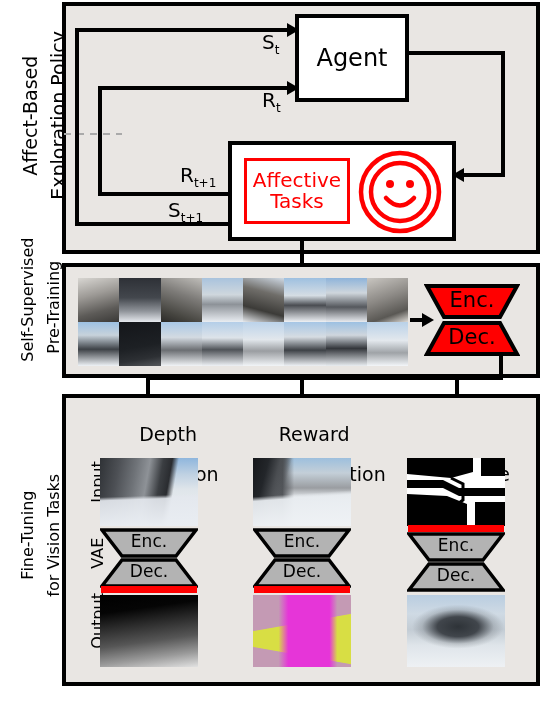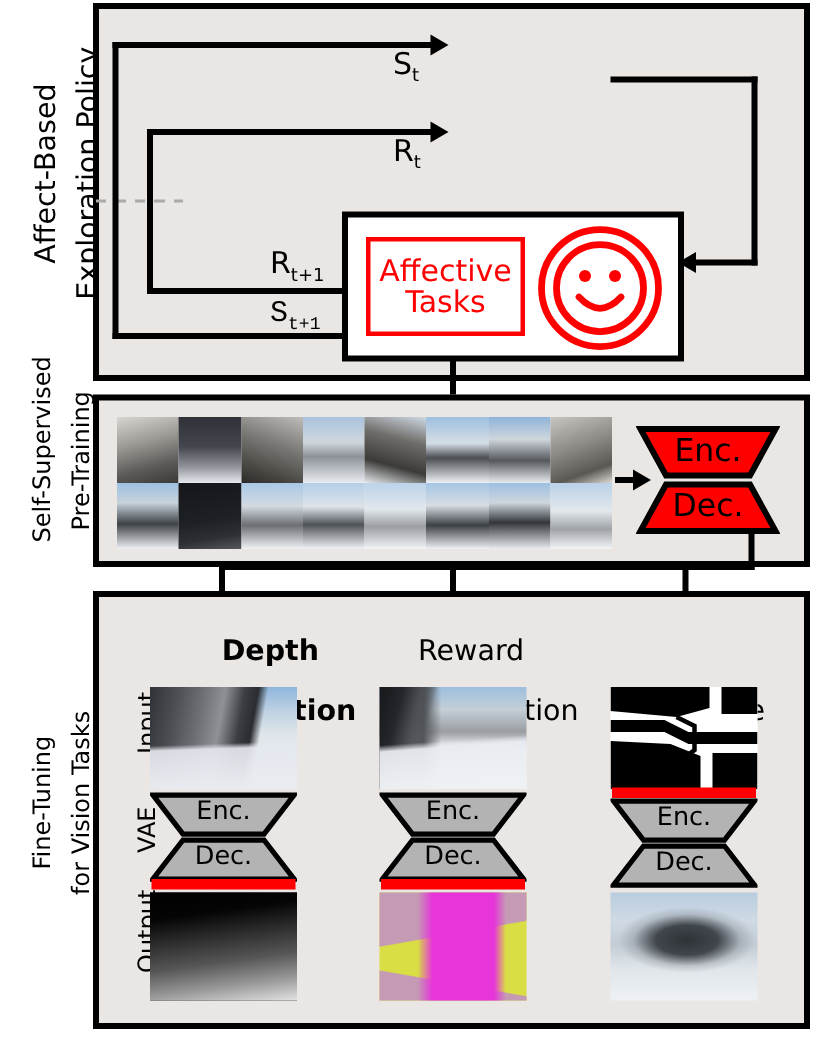--- a/index.html
+++ b/index.html
@@ -93,36 +93,39 @@
   <div class="vline" style="left:75px;top:28px;height:198px;"></div>
   <div class="hline" style="left:75px;top:222px;width:160px;"></div>
   <div class="hline" style="left:75px;top:28px;width:214px;"></div>
   <div class="ar ar-r" style="left:287px;top:23px;"></div>
 
   <div class="vline" style="left:98px;top:86px;height:110px;"></div>
   <div class="hline" style="left:98px;top:192px;width:137px;"></div>
   <div class="hline" style="left:98px;top:86px;width:191px;"></div>
   <div class="ar ar-r" style="left:287px;top:81px;"></div>
 
+  <div class="wbox" style="left:295px;top:14px;width:114px;height:88px;">
+    <span class="agent-label">Agent</span>
+  </div>
 
   <div class="hline" style="left:407px;top:51px;width:98px;"></div>
   <div class="vline" style="left:501px;top:51px;height:126px;"></div>
   <div class="hline" style="left:461px;top:173px;width:44px;"></div>
   <div class="ar ar-l" style="left:452px;top:168px;"></div>
 
   <div class="lbl" style="left:262px;top:30px;">
     <span>S</span><sub>t</sub>
   </div>
   <div class="lbl" style="left:262px;top:88px;">
     <span>R</span><sub>t</sub>
   </div>
   <div class="lbl" style="left:180px;top:163px;">
     <span>R</span><sub>t+1</sub>
   </div>
-  <div class="lbl" style="left:180px;top:198px;font-family:Liberation Mono, monospace;">
+  <div class="lbl" style="left:168px;top:198px;">
     <span>S</span><sub>t+1</sub>
   </div>
 
   <div class="wbox" style="left:228px;top:141px;width:228px;height:100px;justify-content:flex-start;"></div>
 
   <div class="affbox" style="left:244px;top:158px;width:106px;height:66px;">
     <span style="display:block;">
       <span>Affective</span><br>
       <span>Tasks</span>
     </span>
@@ -193,21 +196,21 @@
   <div class="vlabel small" style="left:74px;top:452px;width:22px;height:80px;">
     <span>Input</span>
   </div>
   <div class="vlabel small" style="left:74px;top:534px;width:22px;height:58px;">
     <span>VAE</span>
   </div>
   <div class="vlabel small" style="left:74px;top:588px;width:22px;height:86px;">
     <span>Output</span>
   </div>
 
-  <div class="colhead" style="left:94px;top:405px;width:146px;font-weight:bold;">
+  <div class="colhead" style="left:83px;top:405px;width:146px;">
     <span>Depth</span><br>
     <span>Estimation</span>
   </div>
   <div class="tile" style="left:100px;top:458px;width:98px;height:68px;
               background-image:
                 linear-gradient(178deg, rgba(0,0,0,0) 55%, rgba(228,232,238,0.92) 60%, #e9edf2 100%),
                 linear-gradient(100deg, #2f3236 0%, #4d5055 18%, #6f7378 34%, #8e9297 46%, #3b3e42 58%, #2a2c30 66%, rgba(0,0,0,0) 72%),
                 linear-gradient(180deg, #8fb6dd 0%, #bfd1e2 24%, #dfe5ea 46%, #f0f3f6 100%);"></div>
   <div class="trapw" style="left:100px;top:528px;width:98px;height:30px;">
     <svg width="98" height="30" viewBox="0 0 98 30">

